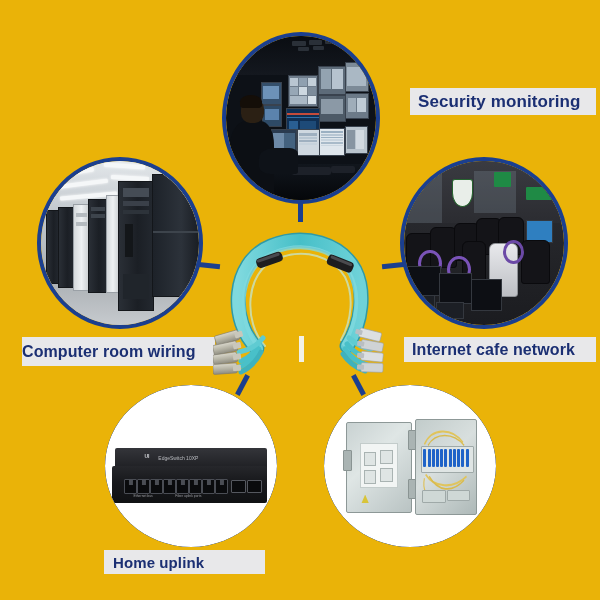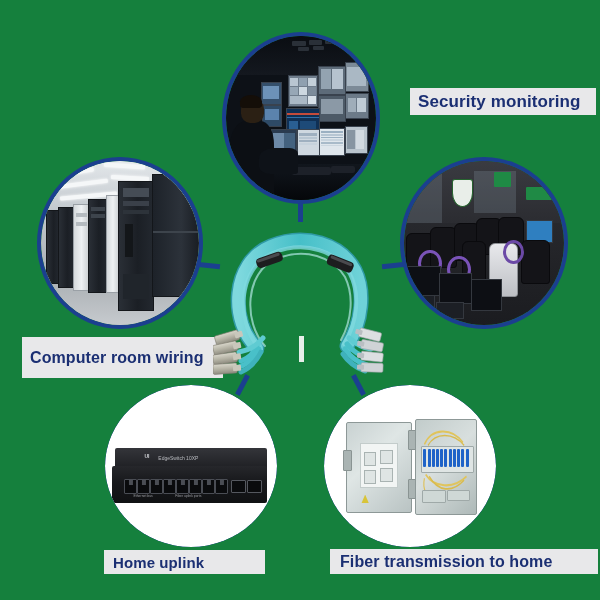--- a/index.html
+++ b/index.html
@@ -1,18 +1,18 @@
 <!DOCTYPE html>
 <html><head>
 <meta charset="utf-8">
 <style>
   html,body{margin:0;padding:0;background:#ffffff;}
   body{width:600px;height:600px;position:relative;overflow:hidden;
        font-family:"Liberation Sans",sans-serif;}
-  #stage{position:absolute;inset:0;width:600px;height:600px;background:#15803d;}
+  #stage{position:absolute;inset:0;width:600px;height:600px;background:#eab308;}
 
   
   .node{position:absolute;border-radius:50%;overflow:hidden;
         box-sizing:border-box;}
   .node.framed{border:4px solid #1b3f8f;}
   .photo{position:absolute;inset:0;overflow:hidden;border-radius:50%;}
 
   
   .label{position:absolute;background:#e8e8ea;color:#1b2f73;
          font-weight:bold;letter-spacing:.1px;
@@ -232,21 +232,21 @@
         <div class="rack-det" style="left:18%;top:33%;width:24%;height:26%;background:#131619;"></div>
         <div class="rack-det" style="left:10%;top:72%;width:78%;height:20%;background:#20252b;"></div>
       </div>
 
       <div class="rack" style="left:70%;top:8%;width:30%;height:74%;
                   background:linear-gradient(90deg,#1d2229,#2c323a 60%,#181c22);">
         <div class="rack-det" style="left:0;top:46%;width:100%;height:1.5%;background:#3d444c;"></div>
       </div>
     </div>
   </div>
-  <div class="label" style="left:22px;top:337px;width:193px;height:41px;padding-left:8px;font-size:16px;">
+  <div class="label" style="left:22px;top:337px;width:193px;height:29px;padding-left:0;font-size:16px;">
     <span>Computer room wiring</span>
   </div>
 
   <div class="node framed" style="left:400px;top:157px;width:168px;height:172px;">
     <div class="photo">
       <div class="caf-bg"></div>
       <div class="caf-wall"></div>
       <div class="caf-glass" style="left:2%;top:8%;width:22%;height:30%;"></div>
       <div class="caf-glass" style="left:44%;top:6%;width:26%;height:26%;"></div>
       <div class="caf-green" style="left:56%;top:7%;width:11%;height:9%;"></div>
@@ -266,20 +266,23 @@
       <div class="hp" style="left:9%;top:54%;width:11%;height:13%;"></div>
       <div class="hp" style="left:27%;top:58%;width:11%;height:13%;"></div>
       <div class="hp" style="left:62%;top:48%;width:9%;height:11%;border-color:#6b49a6;"></div>
 
       <div class="scr" style="left:2%;top:64%;width:20%;height:17%;"></div>
       <div class="scr" style="left:22%;top:68%;width:19%;height:18%;"></div>
       <div class="scr" style="left:42%;top:72%;width:18%;height:18%;"></div>
       <div class="scr" style="left:2%;top:82%;width:16%;height:9%;background:#1c1f25;"></div>
       <div class="scr" style="left:20%;top:86%;width:16%;height:9%;background:#1c1f25;"></div>
     </div>
+  </div>
+  <div class="label" style="left:404px;top:337px;width:184px;height:25px;padding-left:8px;font-size:16px;">
+    <span>Internet cafe network</span>
   </div>
 
   <div class="ring" style="left:105px;top:385px;width:172px;height:162px;"></div>
   <div class="node" style="left:105px;top:385px;width:172px;height:162px;">
     <div class="photo">
       <div class="sw-bg"></div>
 
       <div class="sw-top" style="left:6%;top:39%;width:88%;height:13%;"></div>
       <div class="sw-body" style="left:4%;top:50%;width:90%;height:23%;">
         <div class="sw-logo" style="left:21%;top:-36%;">UI</div>
@@ -360,23 +363,20 @@
           <path d="M14 26 C26 8, 60 8, 78 24" stroke="#e0c45c" stroke-width="2.2" fill="none"></path>
           <path d="M20 27 C32 13, 62 13, 80 27" stroke="#d9bb4e" stroke-width="1.8" fill="none"></path>
           <path d="M16 58 C30 72, 62 74, 84 60" stroke="#e0c45c" stroke-width="2.2" fill="none"></path>
           <path d="M22 60 C36 76, 60 78, 80 64" stroke="#d9bb4e" stroke-width="1.8" fill="none"></path>
           <path d="M14 62 C10 74, 18 84, 34 86" stroke="#ddbf55" stroke-width="1.8" fill="none"></path>
         </svg>
         <div class="fb-tray" style="left:10%;top:74%;width:36%;height:12%;background:#cfd8d6;"></div>
         <div class="fb-tray" style="left:52%;top:74%;width:34%;height:10%;background:#cfd8d6;"></div>
       </div>
     </div>
-  </div>
-  <div class="label" style="left:330px;top:549px;width:258px;height:25px;padding-left:10px;font-size:16px;">
-    <span>Fiber transmission to home</span>
   </div>
 
   <div id="cable" style="left:213px;top:218px;width:180px;height:158px;">
     <svg viewBox="0 0 180 158" width="180" height="158">
       <defs>
         <linearGradient id="aq" x1="0" y1="0" x2="0" y2="1">
           <stop offset="0%" stop-color="#9fe3e6"></stop>
           <stop offset="40%" stop-color="#4ec3cb"></stop>
           <stop offset="100%" stop-color="#2f9aa6"></stop>
         </linearGradient>

